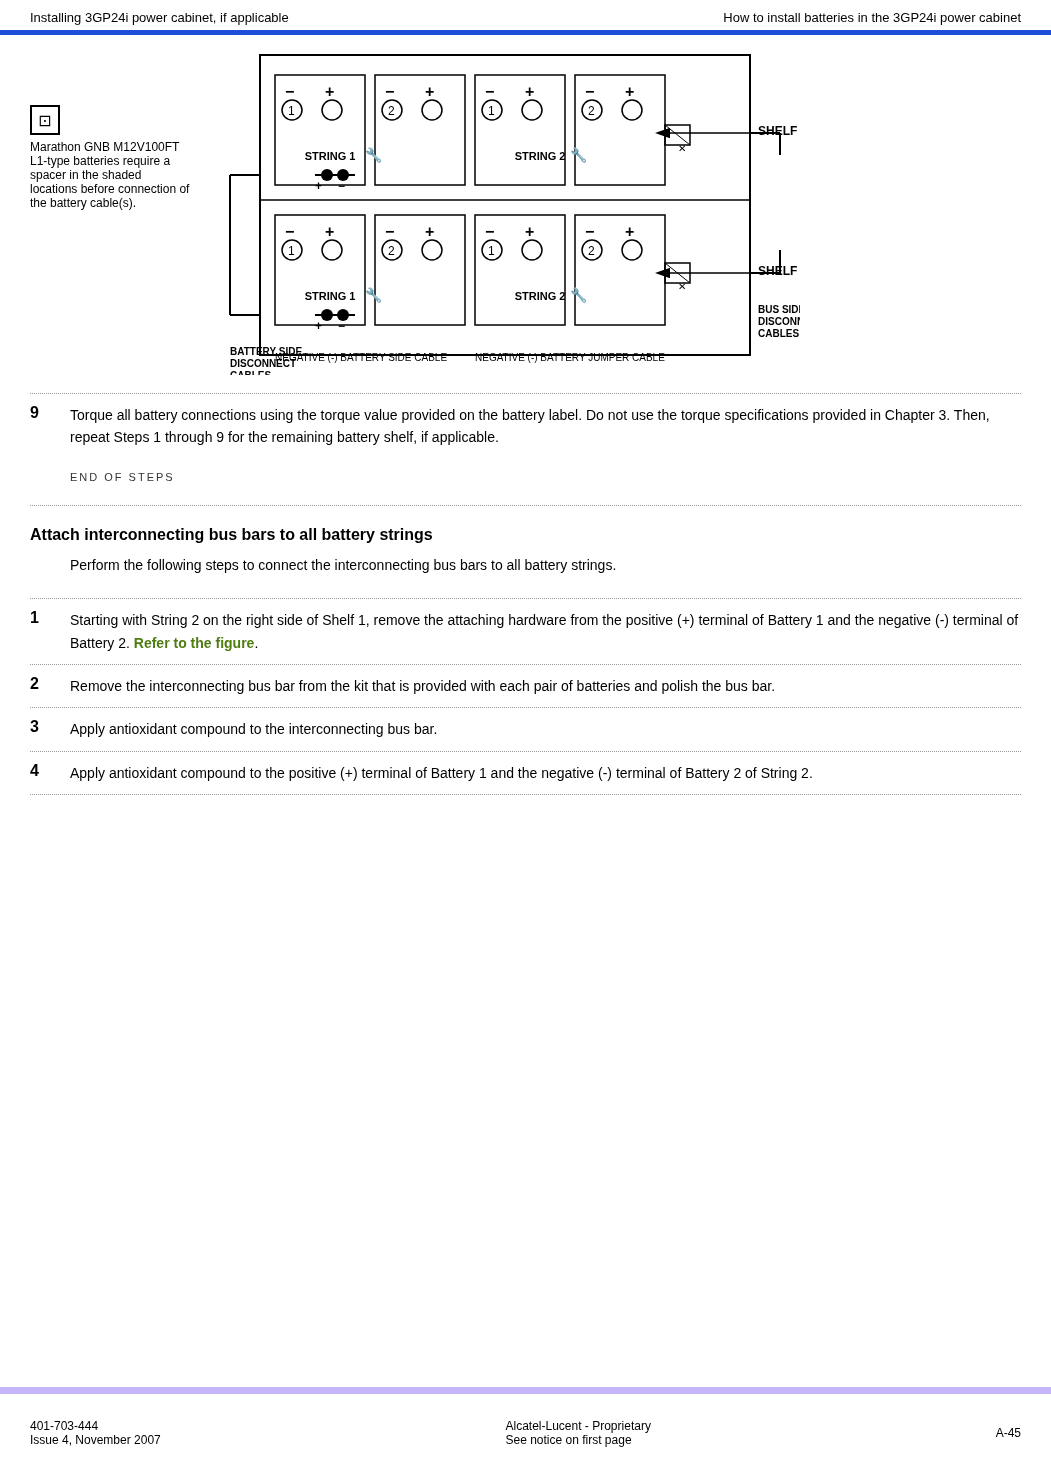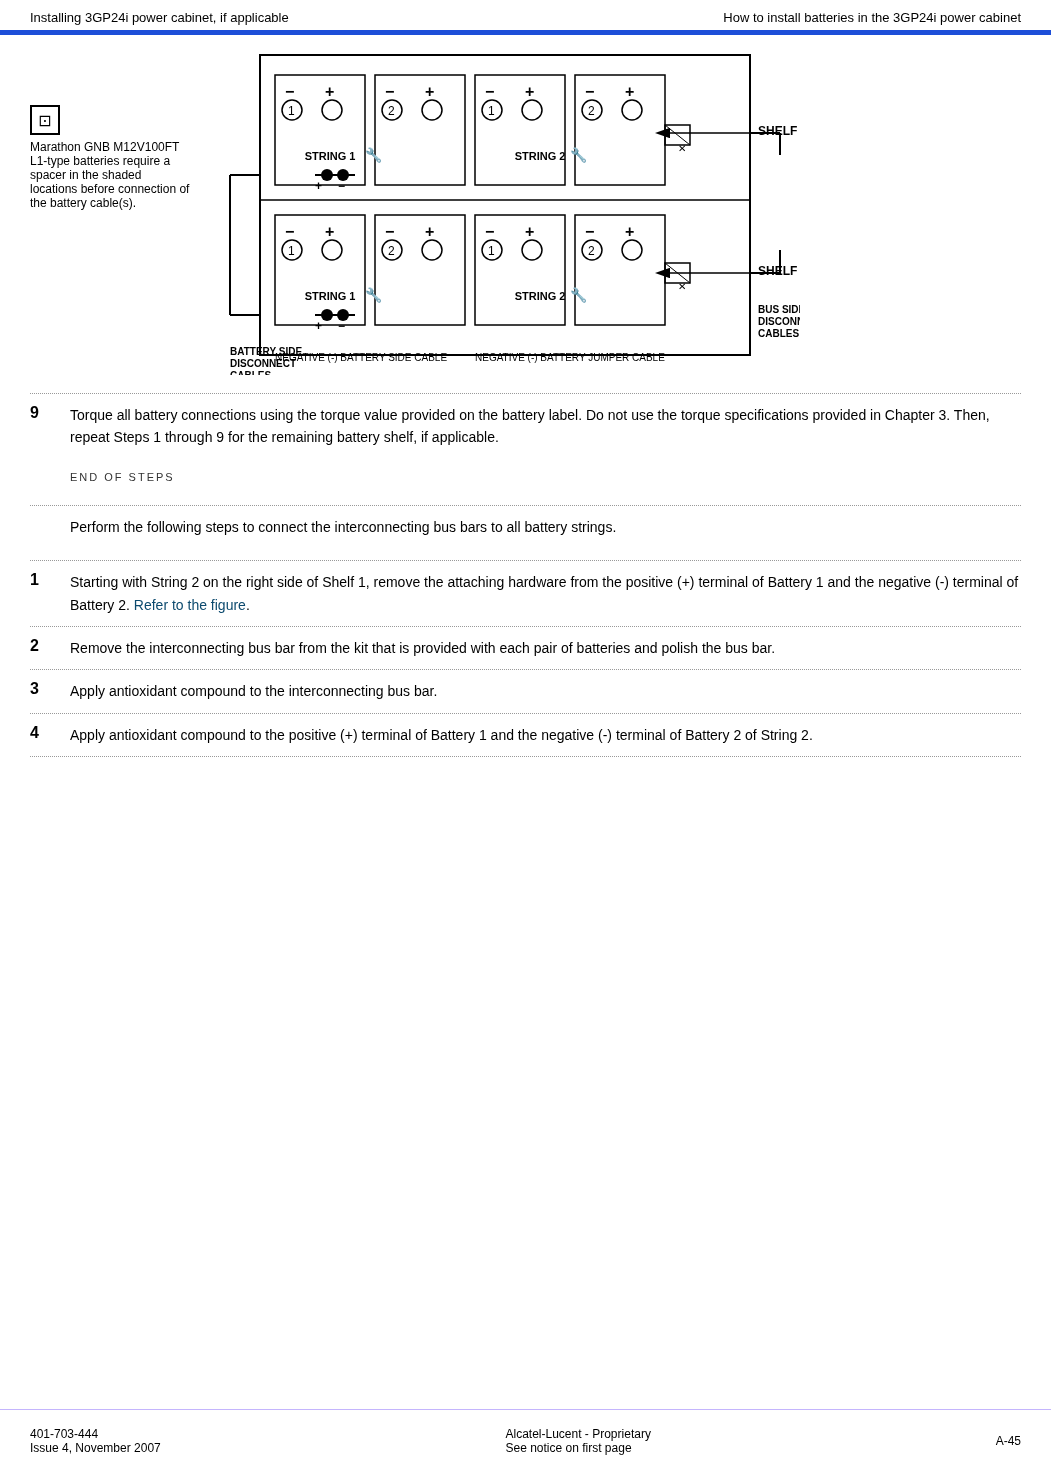--- a/index.html
+++ b/index.html
@@ -24,22 +24,22 @@
 
     
     .page-footer {
       position: absolute;
       bottom: 0;
       left: 0;
       right: 0;
       display: flex;
       justify-content: space-between;
       align-items: center;
-      padding: 17px 30px;
-      border-top: 1px solid #c4b5fd;
+      padding: 25px 30px;
+      border-top: 7px solid #c4b5fd;
       font-size: 12px;
     }
     .page-footer .center { text-align: left; }
 
     
     .main-content {
       padding: 10px 30px 60px 30px;
     }
 
     
@@ -80,22 +80,23 @@
       font-weight: bold;
       min-width: 25px;
       flex-shrink: 0;
     }
     .step-content {
       font-size: 14px;
       line-height: 1.6;
       flex: 1;
     }
     .step-content a, .link-text {
-      color: #0c4a6e;
+      color: #4d7c0f;
       text-decoration: none;
+      font-weight: bold;
     }
 
     .end-of-steps {
       font-size: 11px;
       letter-spacing: 2px;
       color: #333;
       margin: 22px 40px;
       text-transform: uppercase;
     }
 
@@ -284,20 +285,21 @@
 
   <div class="step-block">
     <div class="step-number">9</div>
     <div class="step-content">Torque all battery connections using the torque value provided on the battery label. Do not use the torque specifications provided in Chapter 3. Then, repeat Steps 1 through 9 for the remaining battery shelf, if applicable.</div>
   </div>
 
   <div class="end-of-steps">END OF STEPS</div>
 
   <hr class="separator">
 
+  <div class="section-heading">Attach interconnecting bus bars to all battery strings</div>
 
   <div class="section-intro">Perform the following steps to connect the interconnecting bus bars to all battery strings.</div>
 
   <hr class="separator">
 
   <div class="step-block">
     <div class="step-number">1</div>
     <div class="step-content">
       <span>Starting with String 2 on the right side of Shelf 1, remove the attaching hardware from the positive (+) terminal of Battery 1 and the negative (-) terminal of Battery 2.</span>
       <span> </span>

